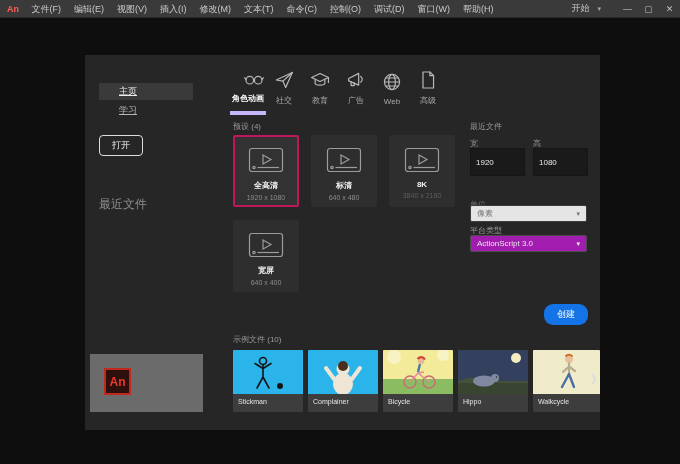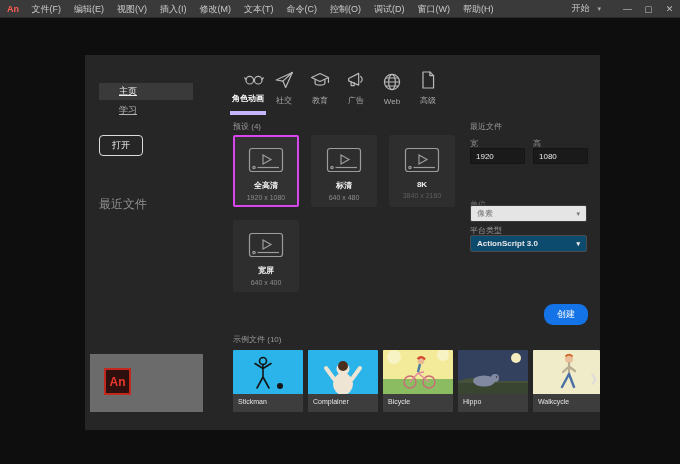--- a/index.html
+++ b/index.html
@@ -29,33 +29,33 @@
   .tab { min-width:36px; padding:0 2px 7px 2px; display:flex; flex-direction:column; align-items:center; gap:5px; cursor:pointer; border-bottom:2px solid transparent; }
   .tab svg { width:20px; height:20px; stroke:#b8b8b8; fill:none; stroke-width:1.1; stroke-linecap:round; stroke-linejoin:round; }
   .tab-label { font-size:8px; color:#ababab; white-space:nowrap; }
   .tab.active { border-bottom:4px solid #c4b5fd;align-items:flex-end; }
   .tab.active .tab-label { color:#ffffff; font-weight:bold; }
 
   .section-label { position:absolute; font-size:8px; color:#9a9a9a; }
 
   
   .preset-card { position:absolute; width:66px; height:72px; background:#2e2e2e; border:1px solid #2e2e2e; border-radius:2px; display:flex; flex-direction:column; align-items:center; padding-top:11px; cursor:pointer; }
-  .preset-card.selected { border:2px solid #d946ef; background:#323232; padding-top:10px; }
+  .preset-card.selected { border:2px solid #be185d; background:#323232; padding-top:10px; }
   .preset-card svg { width:36px; height:26px; stroke:#9c9c9c; fill:none; stroke-width:1.2; }
   .preset-name { font-size:8px; color:#f0f0f0; font-weight:bold; margin-top:7px; }
   .preset-dims { font-size:7px; color:#8c8c8c; margin-top:3px; }
   .preset-dims.faint { color:#5e5e5e; }
 
   
   .field-label { position:absolute; font-size:8px; color:#9a9a9a; }
   .field-label.dim { color:#6f6f6f; }
-  .num-input { position:absolute; width:55px; height:16px; background:#1a1a1a; border:1px solid #151515; color:#e8e8e8; font-size:8px; padding:0 5px; font-family:inherit; }
+  .num-input { position:absolute; width:55px; height:28px; background:#1a1a1a; border:1px solid #151515; color:#e8e8e8; font-size:8px; padding:0 5px; font-family:inherit; }
   .select { position:absolute; left:385px; width:117px; height:17px; border:1px solid #3c3c3c; font-size:8px; display:flex; align-items:center; justify-content:space-between; padding:0 6px; cursor:pointer; border-radius:2px; }
   .select.disabled { background:#e5e5e5; color:#767676; cursor:default;margin-top:12px; }
-  .select.enabled { background:#0c4a6e; color:#e8e8e8; border-color:#4c4c4c;font-weight:bold; }
+  .select.enabled { background:#a21caf; color:#e8e8e8; border-color:#4c4c4c; }
   .select .caret { font-size:7px; }
   .create-btn { position:absolute; left:459px; top:249px; background:#1473e6; color:#ffffff; border:none; border-radius:9px; font-size:9px; padding:4px 13px; cursor:pointer; font-family:inherit; }
 
   
   .sample-card { position:absolute; top:295px; width:70px; height:62px; background:#3d3d3d; overflow:hidden; cursor:pointer; border-radius:1px; }
   .sample-card svg { display:block; width:70px; height:44px; }
   .sample-title { font-size:7px; color:#e3e3e3; padding:4px 0 0 5px; }
   .chevron-right { position:absolute; left:504px; top:317px; color:#dddddd; font-size:11px; cursor:pointer; }
 
   

